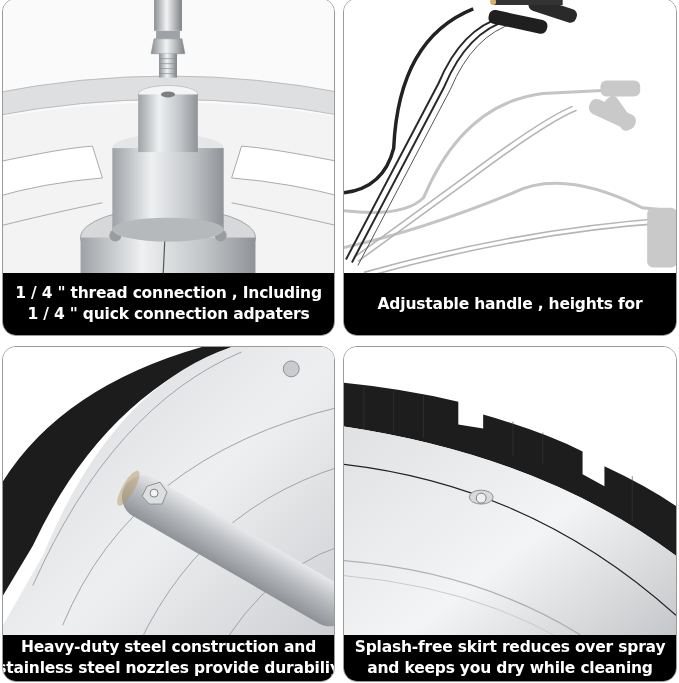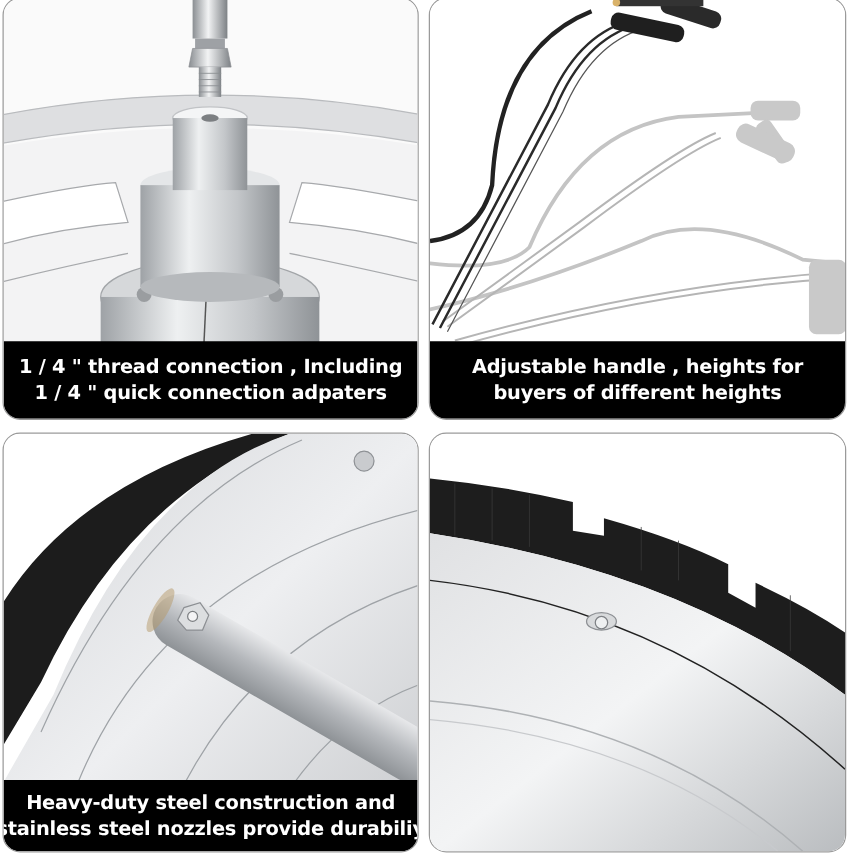--- a/index.html
+++ b/index.html
@@ -7,21 +7,21 @@
   .panel { position:absolute; border:1px solid #9a9a9a; border-radius:14px; overflow:hidden; background:#fff; box-sizing:border-box; }
   .p1 { left:2px; top:-2px; width:333px; height:338px; }
   .p2 { left:343px; top:-2px; width:334px; height:338px; }
   .p3 { left:2px; top:346px; width:333px; height:336px; }
   .p4 { left:343px; top:346px; width:334px; height:336px; }
   .scene { position:absolute; left:0; top:0; width:100%; height:100%; }
   .caption { position:absolute; left:0; right:0; bottom:0; height:62px; background:#000; color:#fff;
              display:flex; flex-direction:column; justify-content:center; align-items:center;
              font-weight:bold; font-size:15.5px; line-height:21px; letter-spacing:-0.2px; text-align:center; }
   .caption span { display:block; white-space:nowrap; }
-  .p3 .caption, .p4 .caption { height:57px; }
+  .p3 .caption, .p4 .caption { height:46px; }
 </style>
 </head>
 <body>
 
 <div class="panel p1">
   <svg class="scene" viewBox="0 0 333 338">
     <defs>
       <linearGradient id="cyl" x1="0" x2="1">
         <stop offset="0" stop-color="#9ea2a6"></stop>
           <stop offset="0.35" stop-color="#eef0f1"></stop>
@@ -104,21 +104,20 @@
     <g fill="none" stroke="#555" stroke-width="1">
       <path d="M14 268 L107 91 Q130 36 172 24"></path>
     </g>
     <rect x="145" y="16" width="60" height="14" rx="6" fill="#1f1f1f" transform="rotate(12 175 23)"></rect>
     <rect x="185" y="4" width="50" height="14" rx="6" fill="#2a2a2a" transform="rotate(18 210 11)"></rect>
     <rect x="150" y="0" width="70" height="6" fill="#333"></rect>
     <circle cx="150" cy="3" r="3" fill="#d9b26a"></circle>
   </svg>
   <div class="caption">
     <span>Adjustable handle , heights for</span>
-    <span>buyers of different heights</span>
   </div>
 </div>
 
 <div class="panel p3">
   <svg class="scene" viewBox="0 0 333 336">
     <defs>
       <linearGradient id="plate" x1="0" y1="0" x2="1" y2="1">
         <stop offset="0" stop-color="#d4d6d9"></stop>
           <stop offset="0.5" stop-color="#eeeff1"></stop>
           <stop offset="1" stop-color="#c7c9cc"></stop>
@@ -178,13 +177,17 @@
     </g>
 
     <path d="M0 80 Q200 110 334 210 L334 340 L0 340 Z" fill="url(#plate2)"></path>
     <path d="M0 118 Q190 140 334 270" fill="none" stroke="#222" stroke-width="1.2"></path>
     <path d="M0 215 Q180 230 300 336" fill="none" stroke="#aeb1b4" stroke-width="1.2"></path>
     <path d="M0 230 Q170 245 280 336" fill="none" stroke="#c8cacd" stroke-width="1"></path>
 
     <ellipse cx="138" cy="151" rx="12" ry="7" fill="#d8dadc" stroke="#8d9094"></ellipse>
     <circle cx="138" cy="152" r="5" fill="#eef0f1" stroke="#7e8185"></circle>
   </svg>
+  <div class="caption">
+    <span>Splash-free skirt reduces over spray</span>
+    <span>and keeps you dry while cleaning</span>
+  </div>
 </div>
 
 </body></html>

